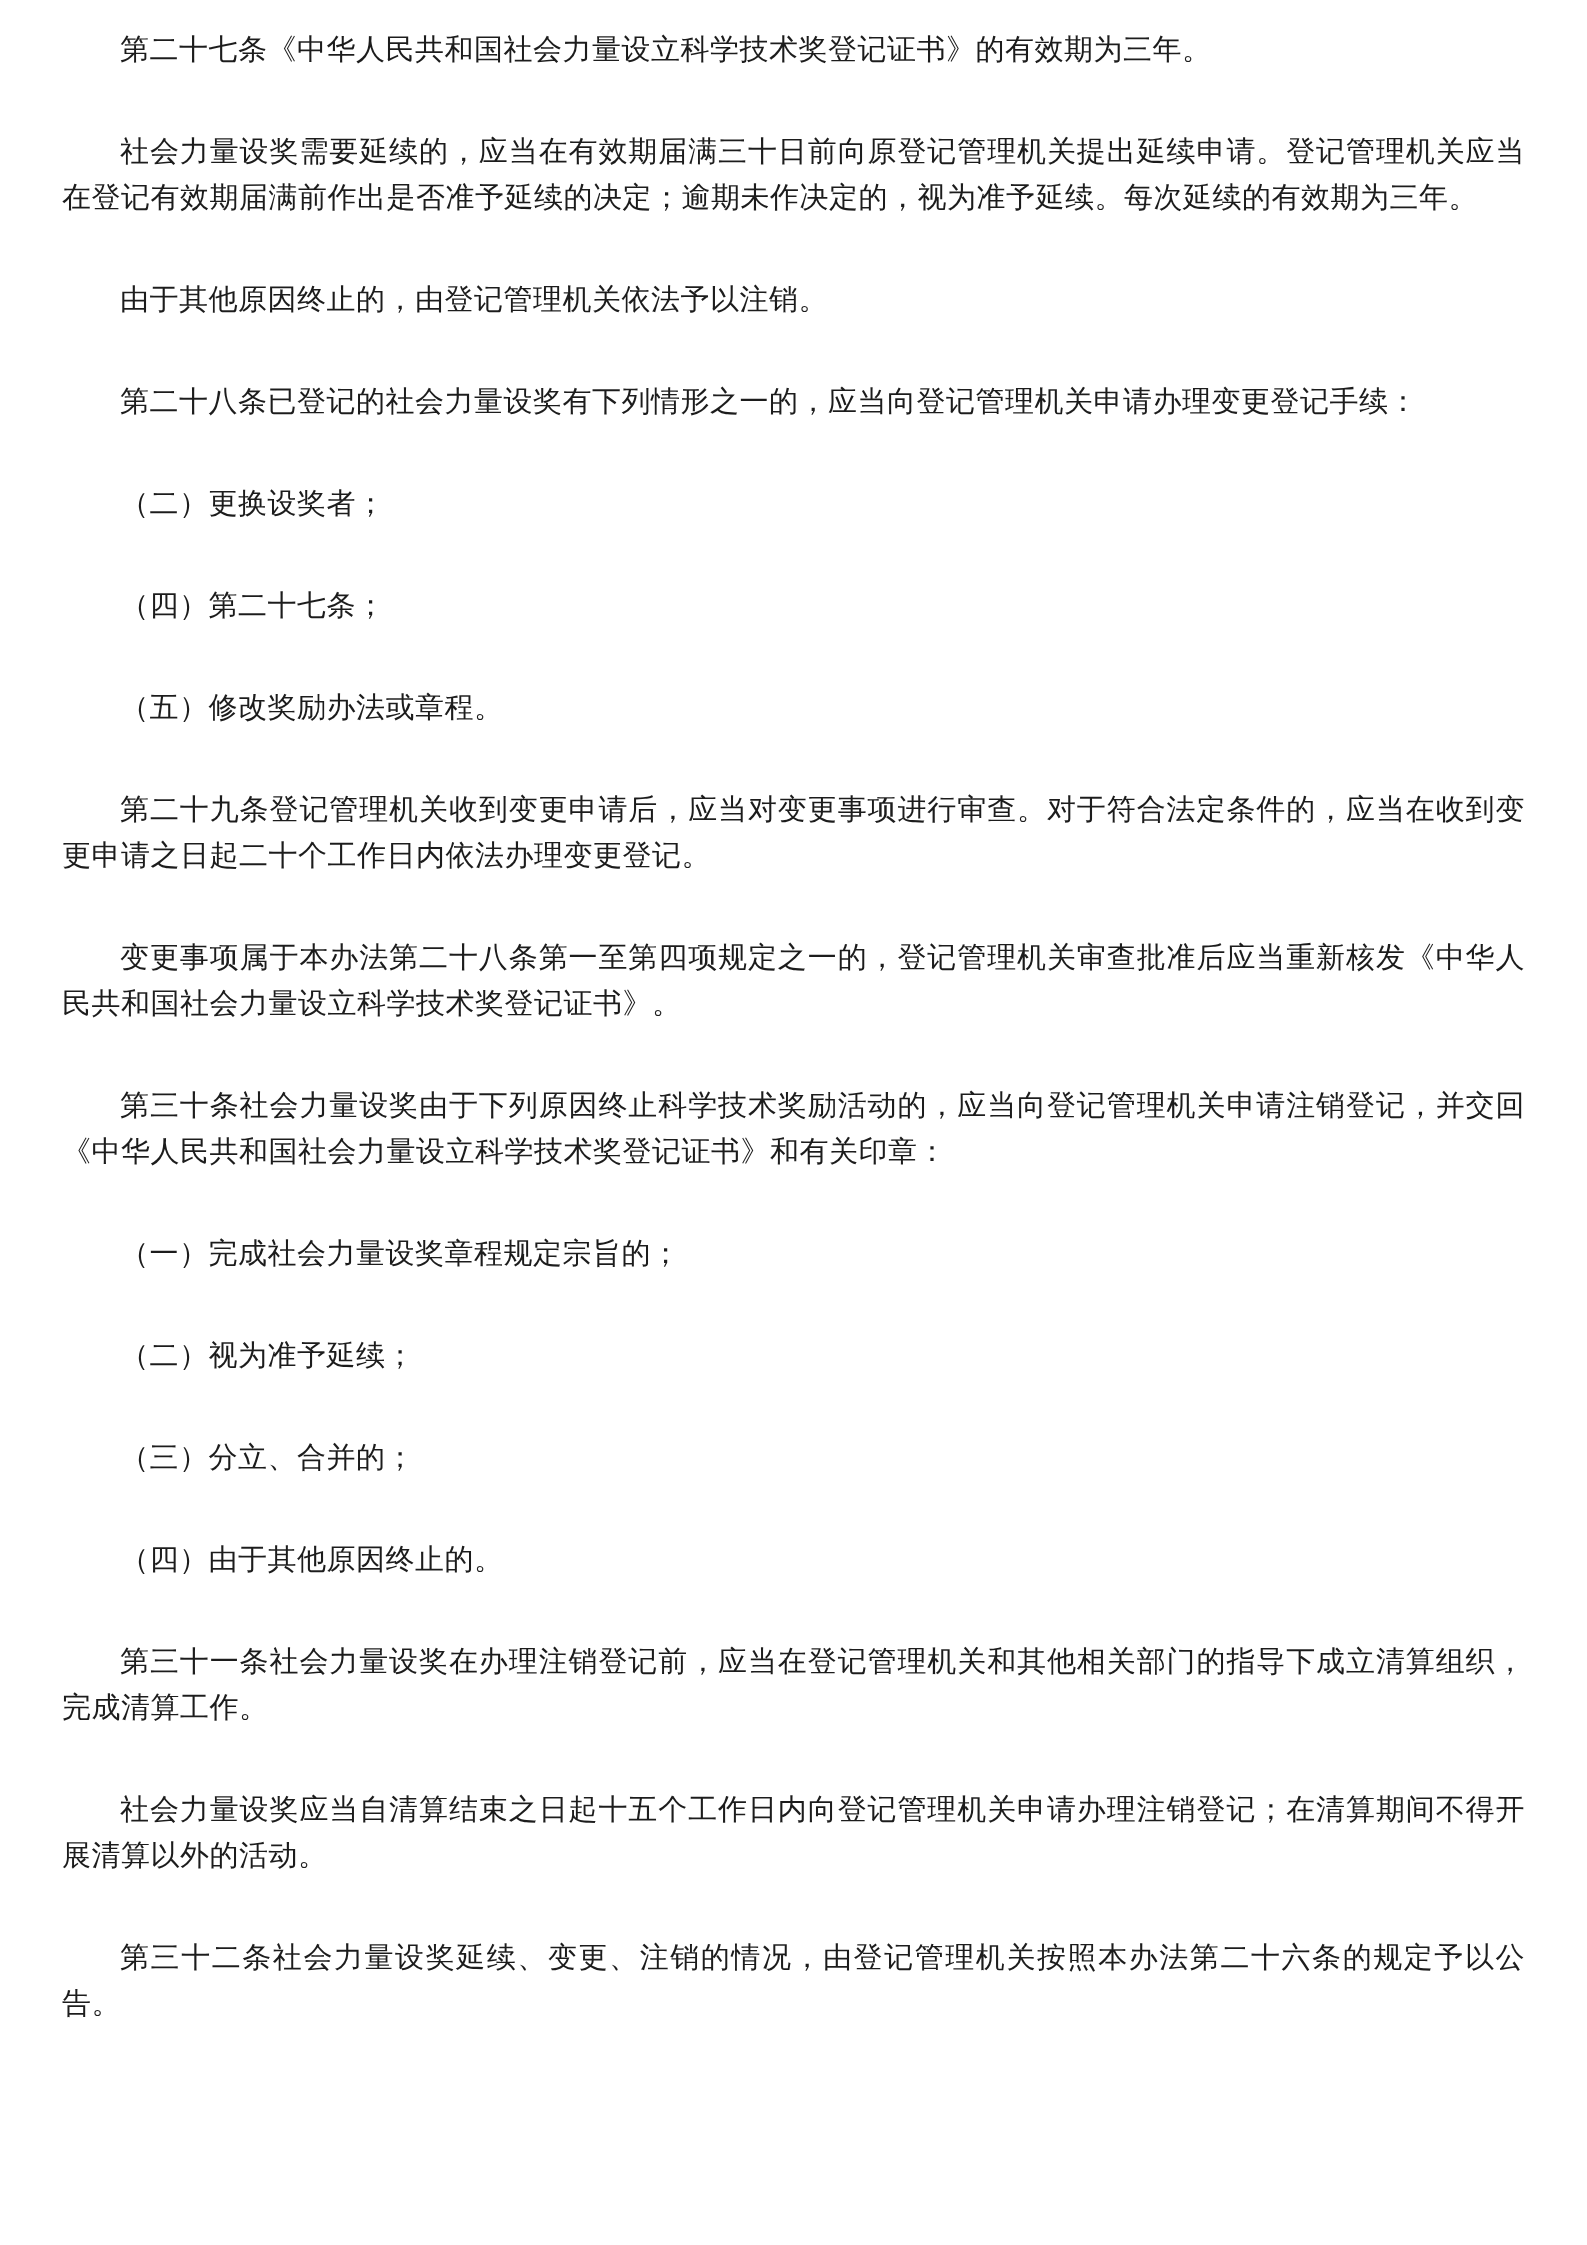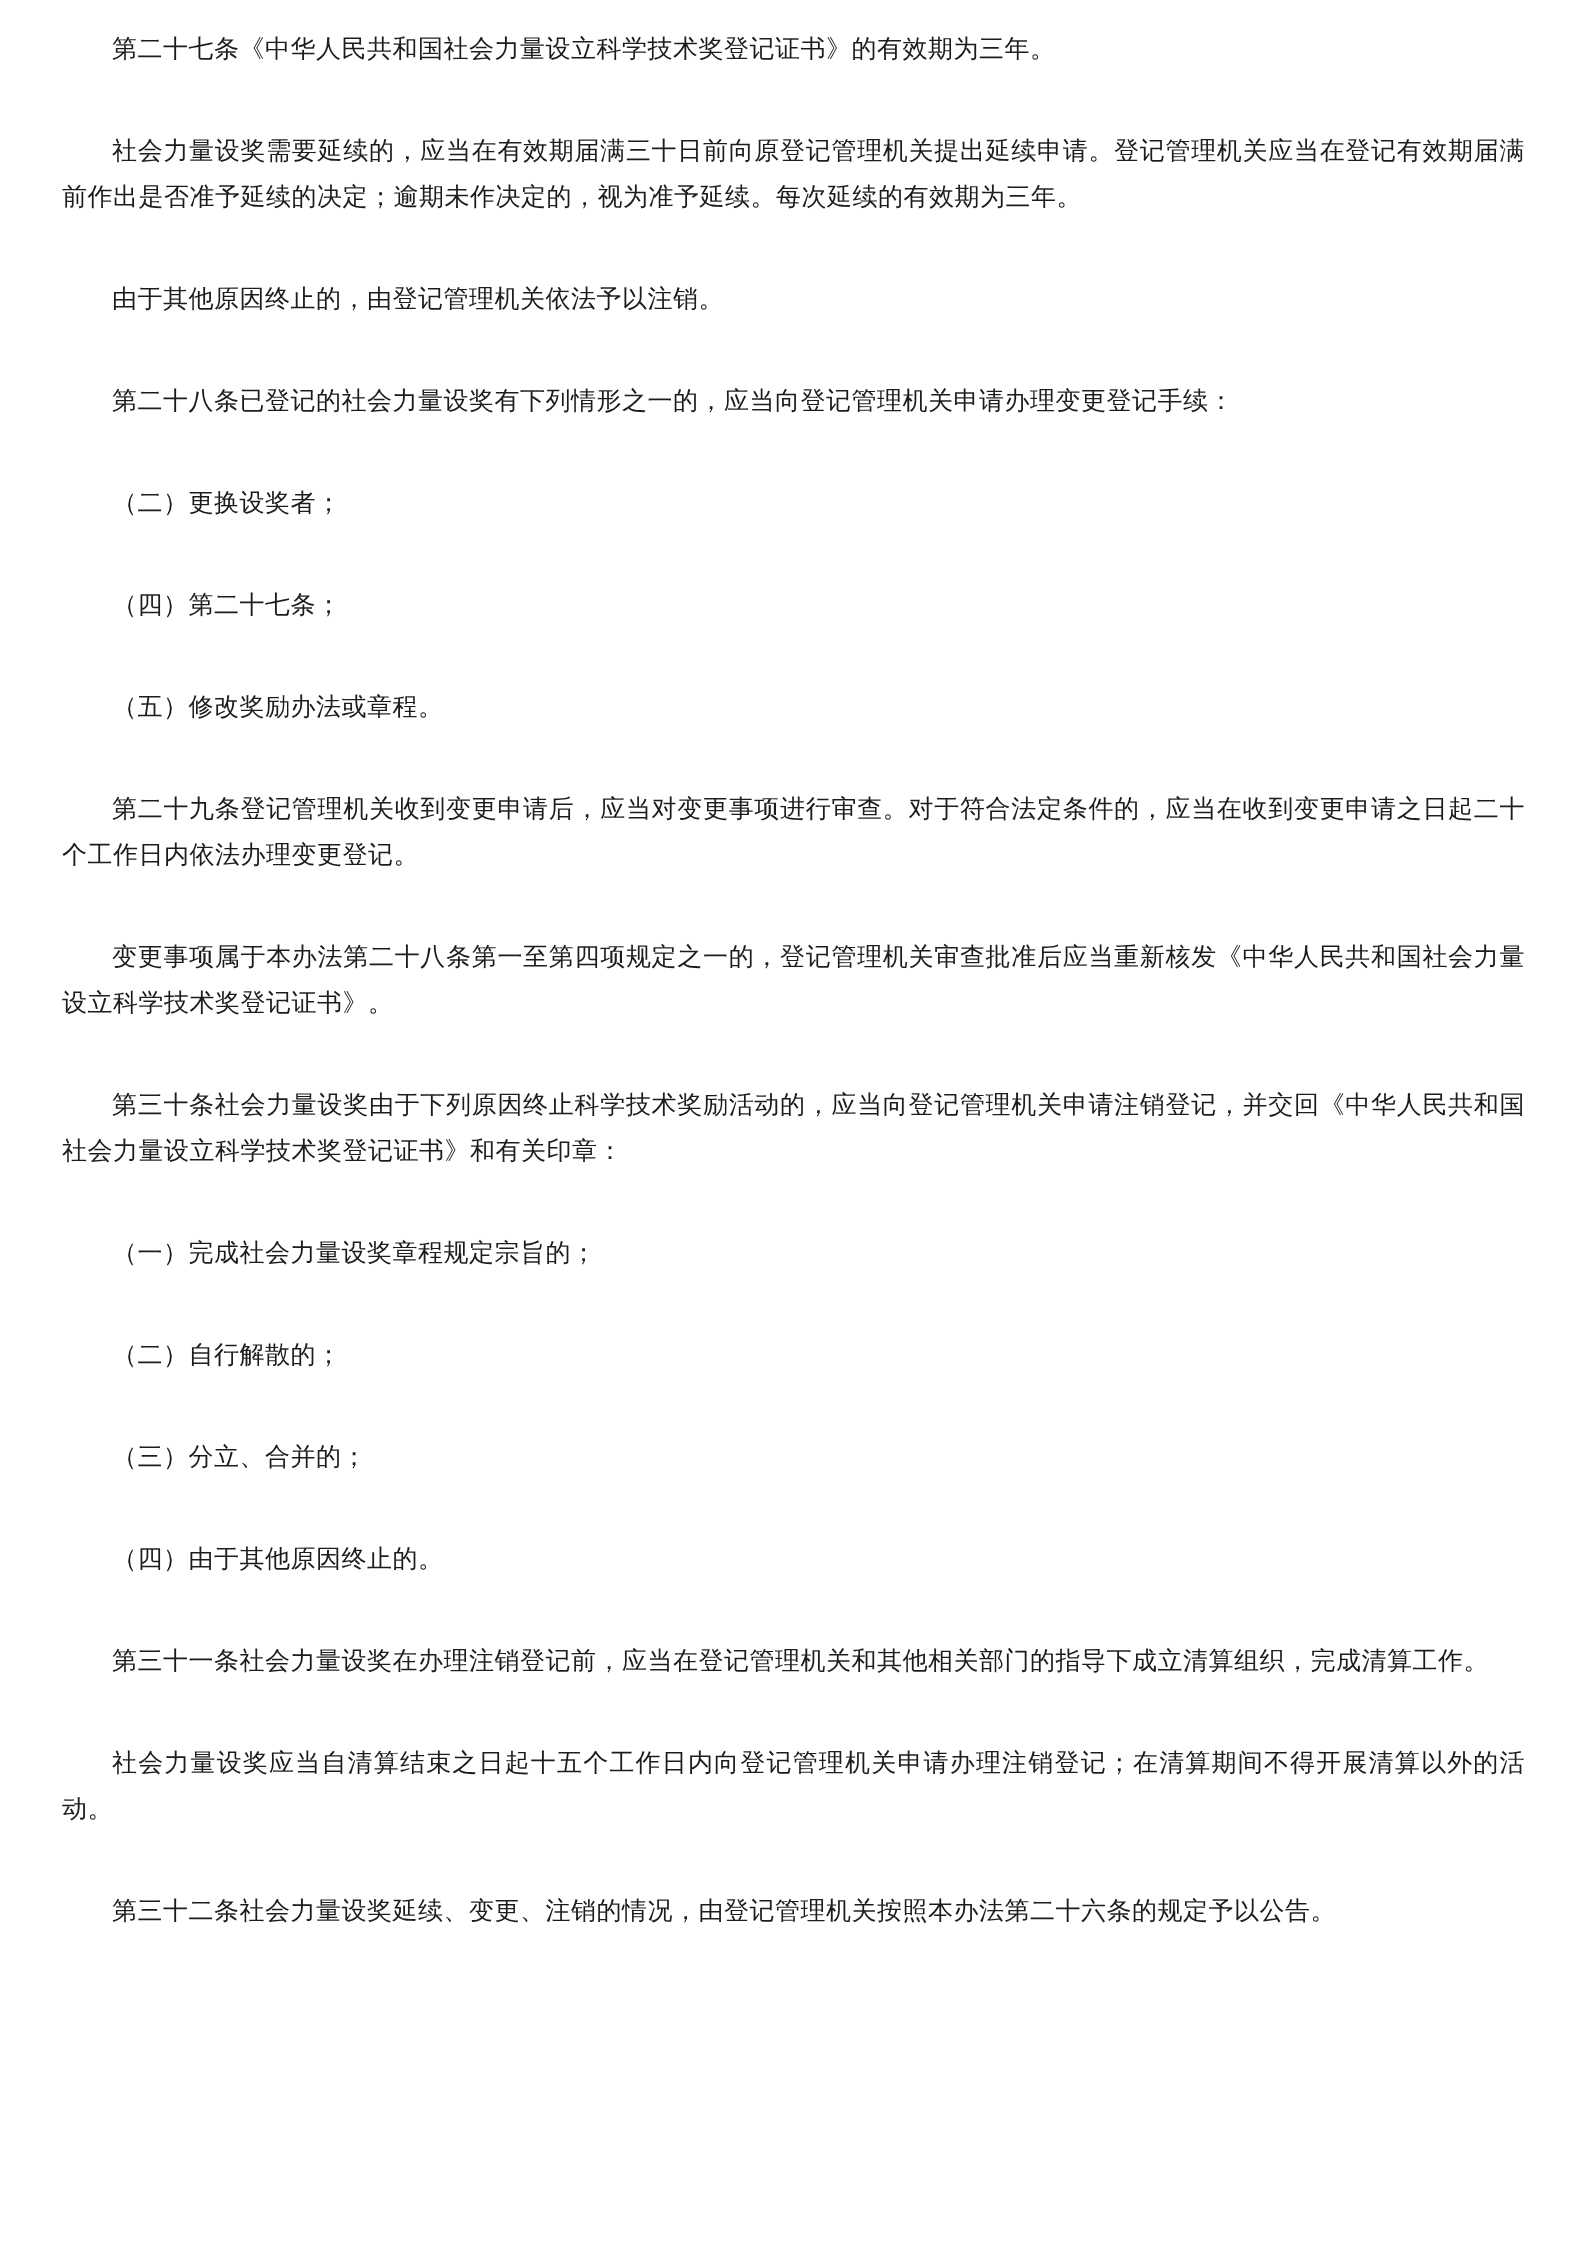--- a/index.html
+++ b/index.html
@@ -12,21 +12,21 @@
     width: 1587px;
     min-height: 2245px;
     background: #ffffff;
     box-sizing: border-box;
     padding: 26px 62px 60px 62px;
     font-family: "Liberation Serif", "DejaVu Serif", serif;
     color: #1c1c1c;
   }
   .doc p {
     margin: 0 0 56px 0;
-    font-size: 25px;
+    font-size: 29px;
     line-height: 46px;
     text-indent: 2em;
     text-align: justify;
     letter-spacing: 0.5px;
     word-break: break-all;
   }
   .doc p:last-child {
     margin-bottom: 8px;
   }
 </style>
@@ -39,20 +39,20 @@
       <p>社会力量设奖需要延续的，应当在有效期届满三十日前向原登记管理机关提出延续申请。登记管理机关应当在登记有效期届满前作出是否准予延续的决定；逾期未作决定的，视为准予延续。每次延续的有效期为三年。</p>
       <p>由于其他原因终止的，由登记管理机关依法予以注销。</p>
       <p>第二十八条已登记的社会力量设奖有下列情形之一的，应当向登记管理机关申请办理变更登记手续：</p>
       <p>（二）更换设奖者；</p>
       <p>（四）第二十七条；</p>
       <p>（五）修改奖励办法或章程。</p>
       <p>第二十九条登记管理机关收到变更申请后，应当对变更事项进行审查。对于符合法定条件的，应当在收到变更申请之日起二十个工作日内依法办理变更登记。</p>
       <p>变更事项属于本办法第二十八条第一至第四项规定之一的，登记管理机关审查批准后应当重新核发《中华人民共和国社会力量设立科学技术奖登记证书》。</p>
       <p>第三十条社会力量设奖由于下列原因终止科学技术奖励活动的，应当向登记管理机关申请注销登记，并交回《中华人民共和国社会力量设立科学技术奖登记证书》和有关印章：</p>
       <p>（一）完成社会力量设奖章程规定宗旨的；</p>
-      <p>（二）自行解散的；</p>
+      <p>（二）视为准予延续；</p>
       <p>（三）分立、合并的；</p>
       <p>（四）由于其他原因终止的。</p>
       <p>第三十一条社会力量设奖在办理注销登记前，应当在登记管理机关和其他相关部门的指导下成立清算组织，完成清算工作。</p>
       <p>社会力量设奖应当自清算结束之日起十五个工作日内向登记管理机关申请办理注销登记；在清算期间不得开展清算以外的活动。</p>
       <p>第三十二条社会力量设奖延续、变更、注销的情况，由登记管理机关按照本办法第二十六条的规定予以公告。</p>
     </div>
 </div>
 
 </body></html>

